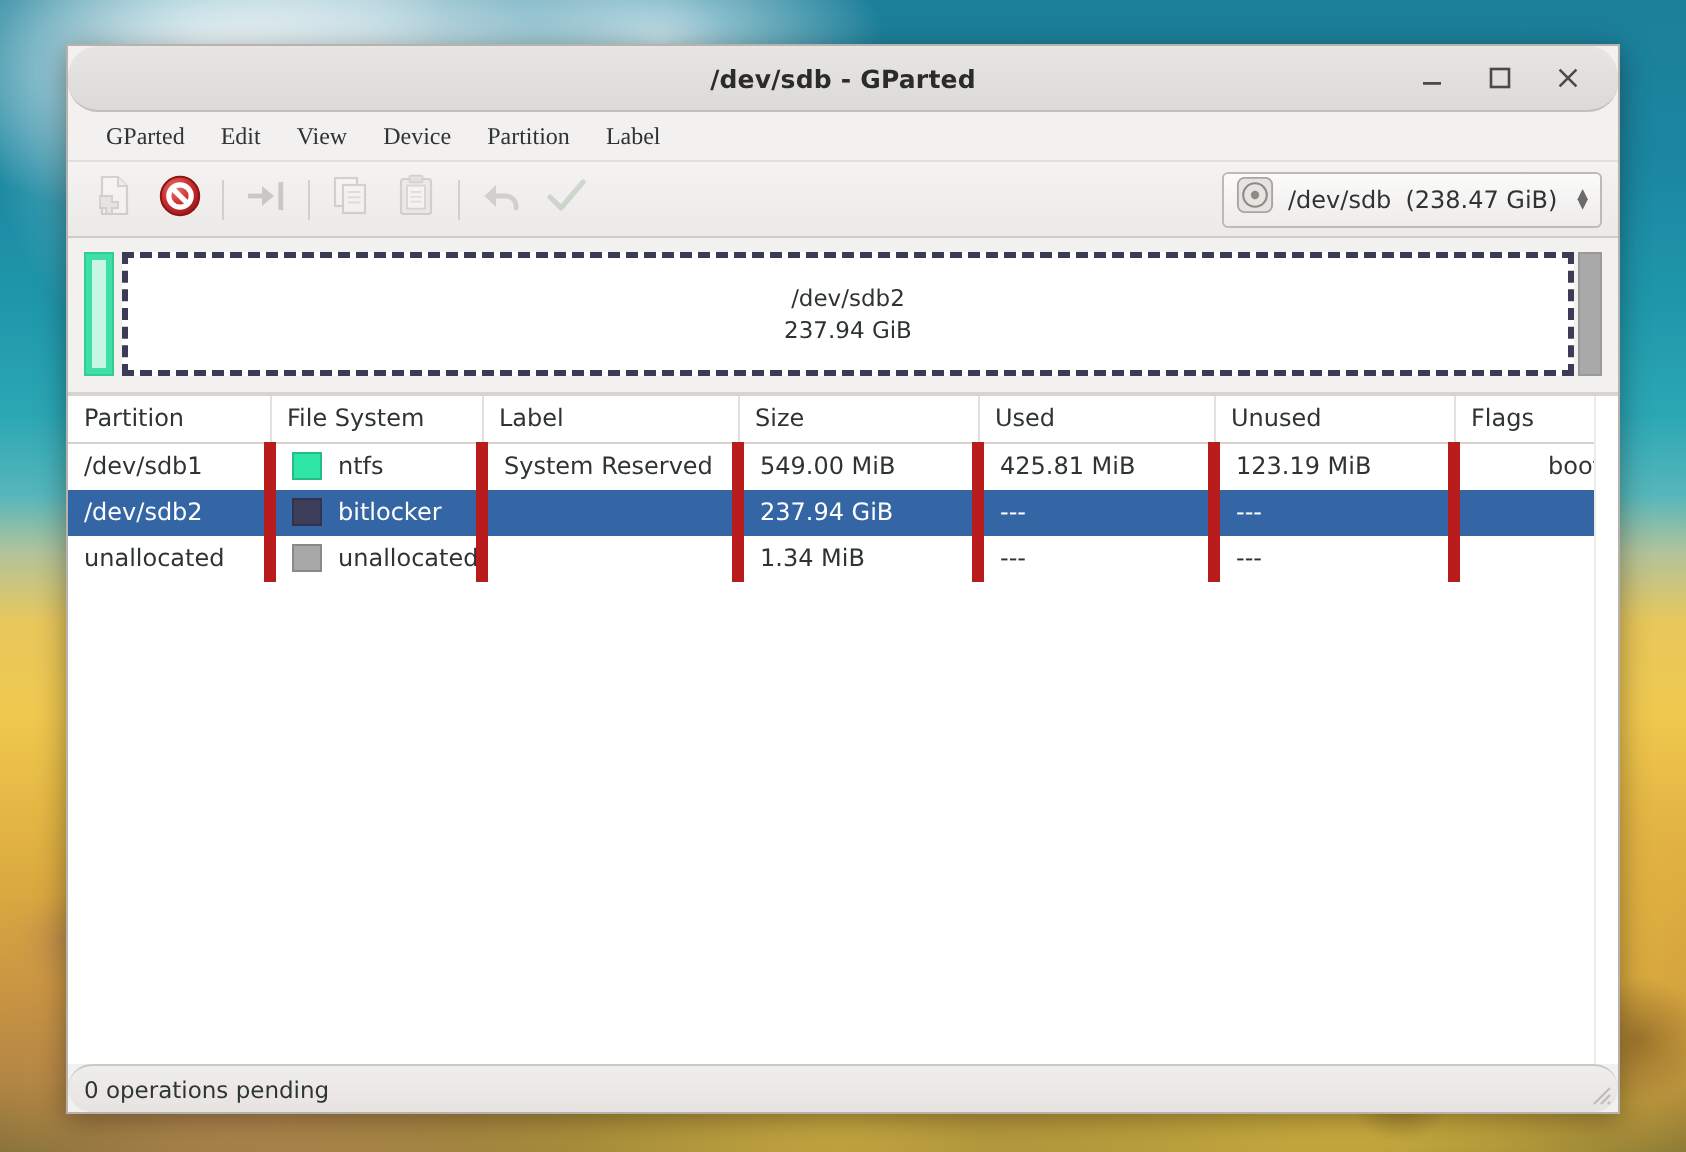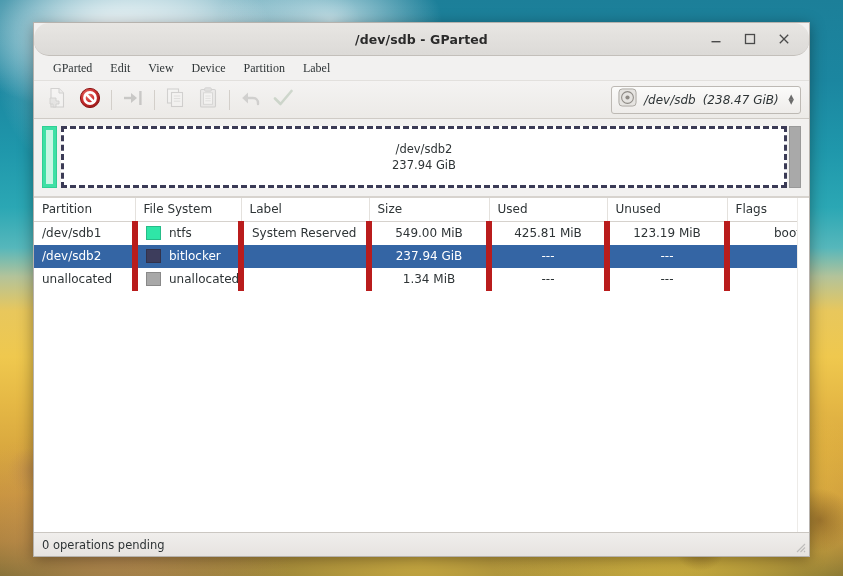--- a/index.html
+++ b/index.html
@@ -155,21 +155,20 @@
     height: 28px;
     min-width: 190px;
     background: linear-gradient(to bottom, #fbfbfa 0%, #eeecea 100%);
     border: 1px solid #bdb9b4;
     border-radius: 3px;
     display: flex;
     align-items: center;
     padding: 0 6px;
     gap: 7px;
     cursor: default;
-    font-style: italic;
   }
   #device-label {
     font-size: 12px;
     color: #2e3436;
     white-space: nowrap;
   }
   #device-size {
     font-size: 12px;
     color: #2e3436;
     white-space: nowrap;
@@ -272,21 +271,21 @@
     white-space: nowrap;
     overflow: hidden;
     cursor: default;
   }
   table.ptable tbody td:last-child { border-right: none; text-align: right; }
   tr.row-selected td {
     background: #3465a4;
     color: #ffffff;
     border-right-color: #4a78b0;
   }
-  .num { text-align: center; }
+  .num { text-align: left; }
   .fs-cell { display: flex; gap: 8px; }
   .swatch {
     width: 15px;
     height: 14px;
     border: 1px solid rgba(0,0,0,0.18);
     flex: 0 0 auto;
   }
   .col-partition { width: 101px; }
   .col-fs        { width: 106px; }
   .col-label     { width: 128px; }
@@ -311,20 +310,21 @@
     height: 24px;
     min-height: 24px;
     background: linear-gradient(to bottom, #f0eeec 0%, #e6e3e0 100%);
     border-top: 1px solid #cbc7c2;
     display: flex;
     align-items: center;
     padding: 0 8px;
     font-size: 11.5px;
     color: #2e3436;
     position: relative;
+    border-radius: 12px;
   }
   #resize-grip {
     position: absolute;
     right: 3px;
     bottom: 3px;
     width: 12px;
     height: 12px;
     opacity: 0.45;
   }
 </style>

